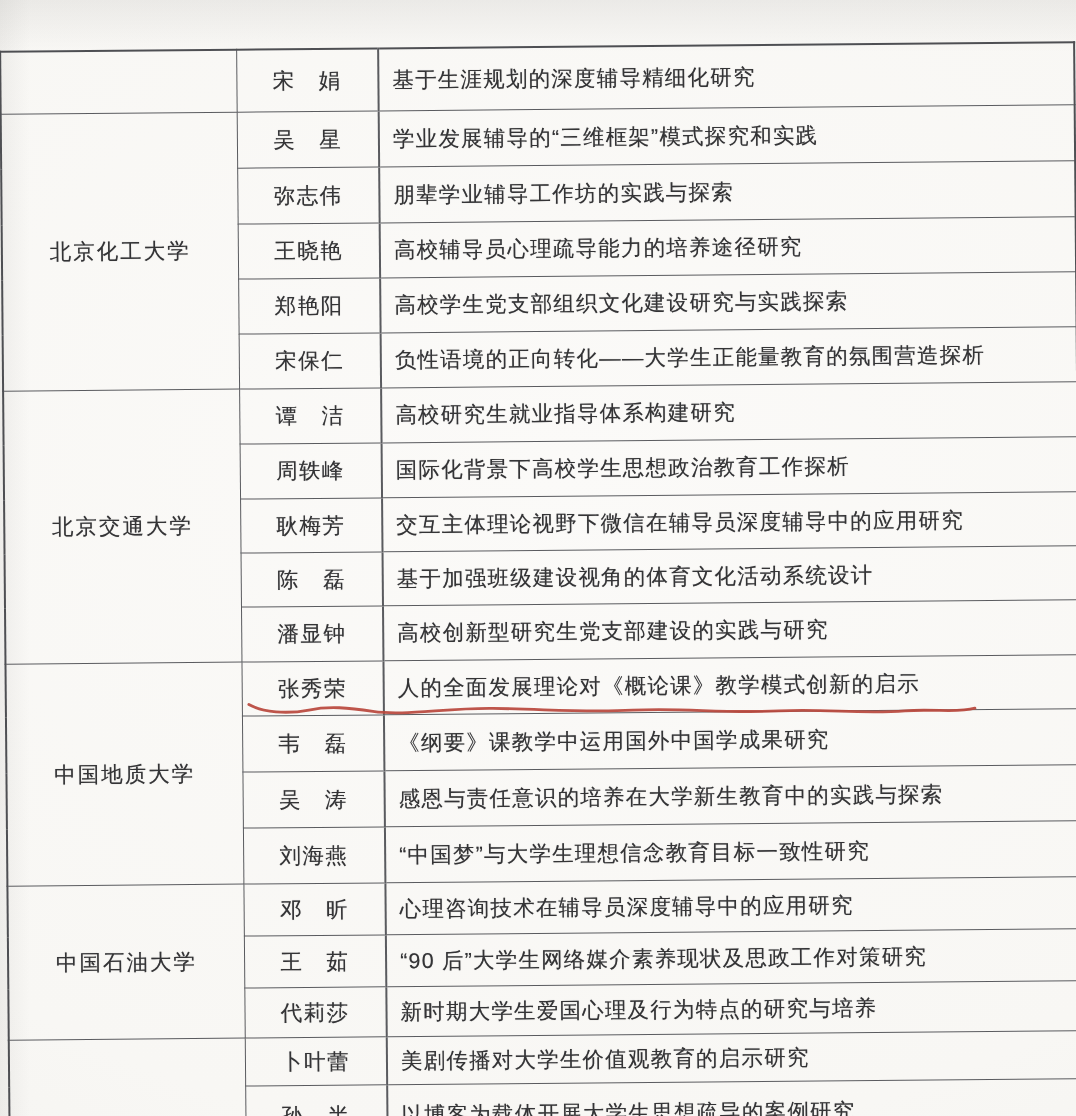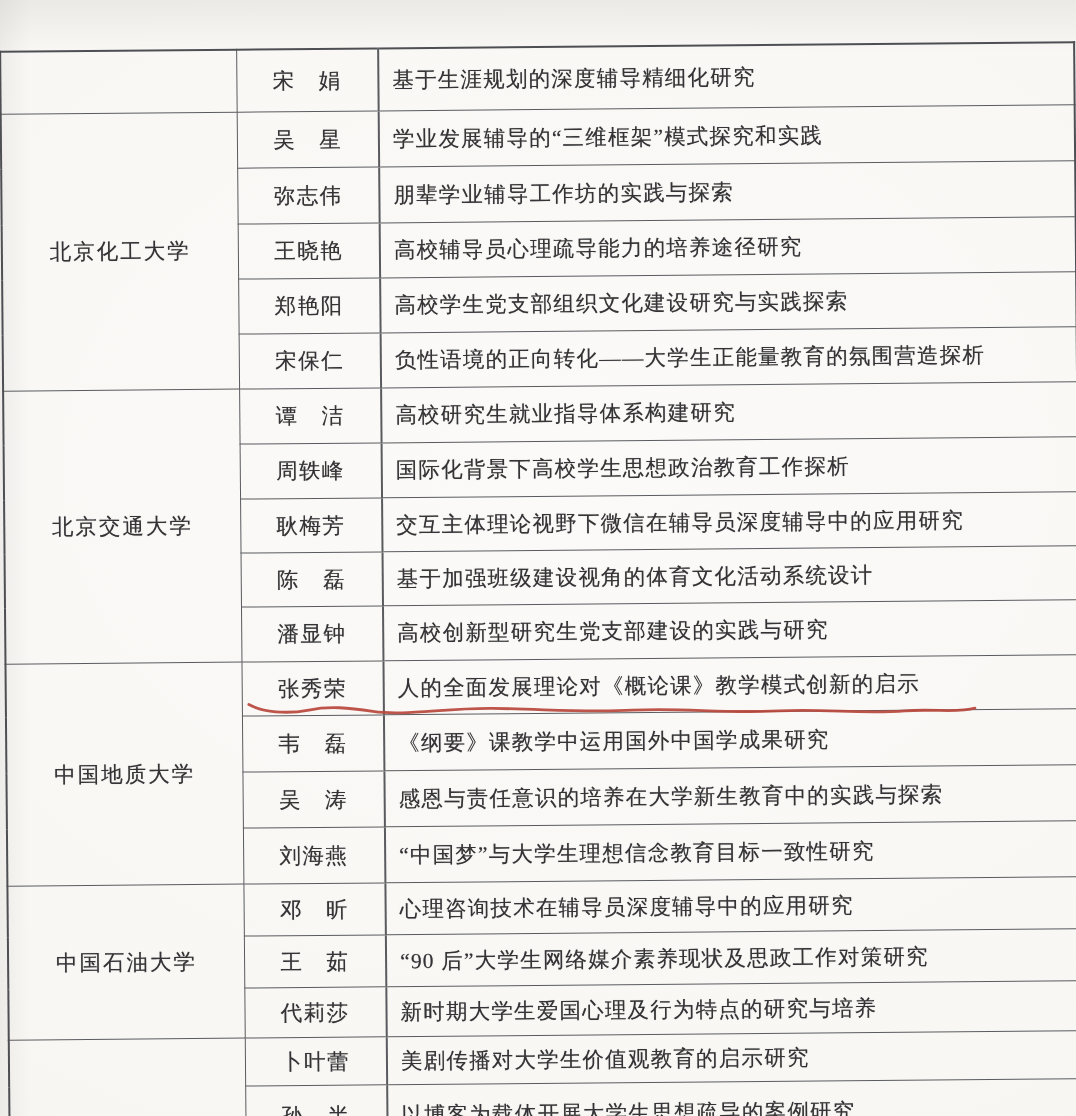--- a/index.html
+++ b/index.html
@@ -4,21 +4,21 @@
 <style>
   html,body{margin:0;padding:0;background:#e9e8e6;}
   .photo{
     position:relative;
     width:1076px;height:1116px;
     overflow:hidden;
     background:
       linear-gradient(180deg, rgba(150,148,145,.14) 0px, rgba(150,148,145,0) 52px),
       linear-gradient(90deg, rgba(140,138,136,.10) 0px, rgba(140,138,136,0) 30px),
       radial-gradient(150% 110% at 52% 42%, #fbfaf8 0%, #f8f7f4 55%, #f0efec 100%);
-    font-family:Liberation Serif, serif;
+    font-family:Liberation Sans, sans-serif;
   }
   .sheet{
     position:absolute;left:4px;top:46px;width:1074px;height:1120px;
     transform:rotate(-0.5deg);
     transform-origin:50% 50%;
   }
   table.roster{
     border-collapse:collapse;
     table-layout:fixed;
     width:1074px;

